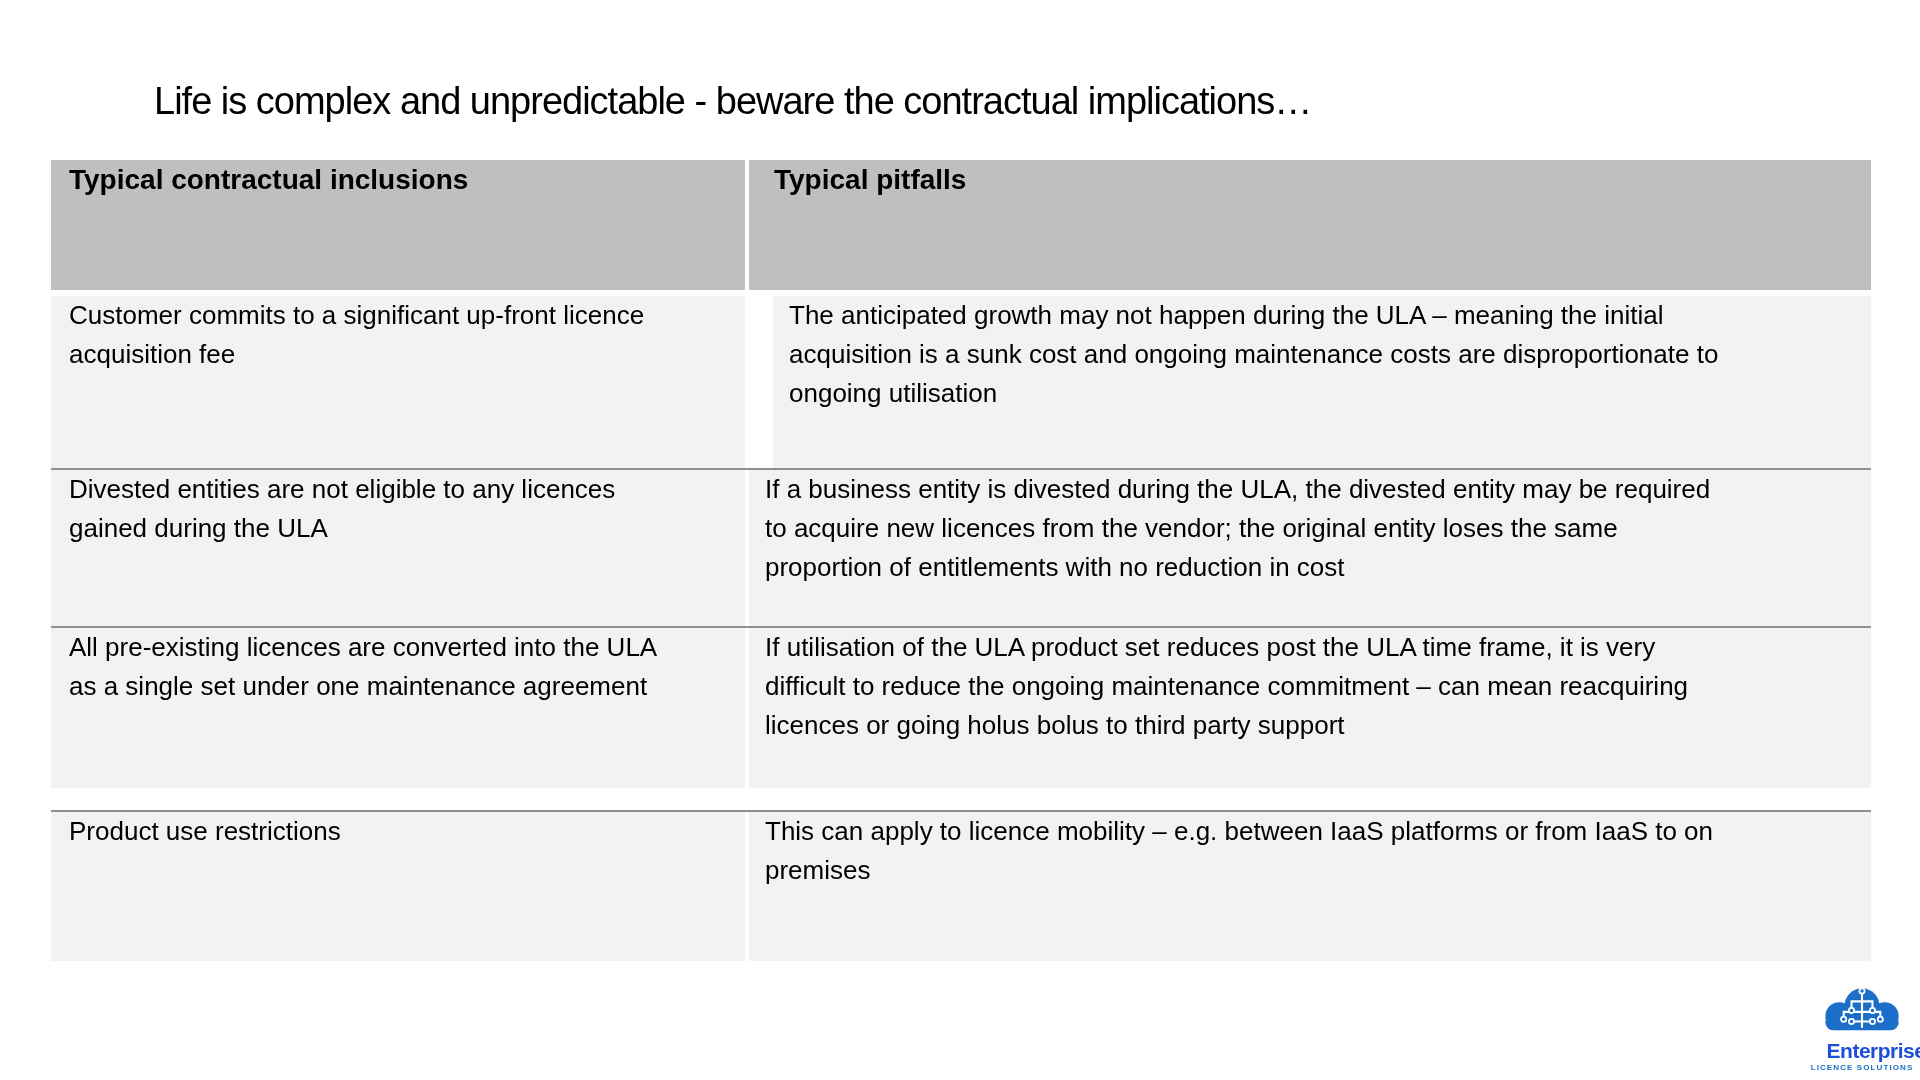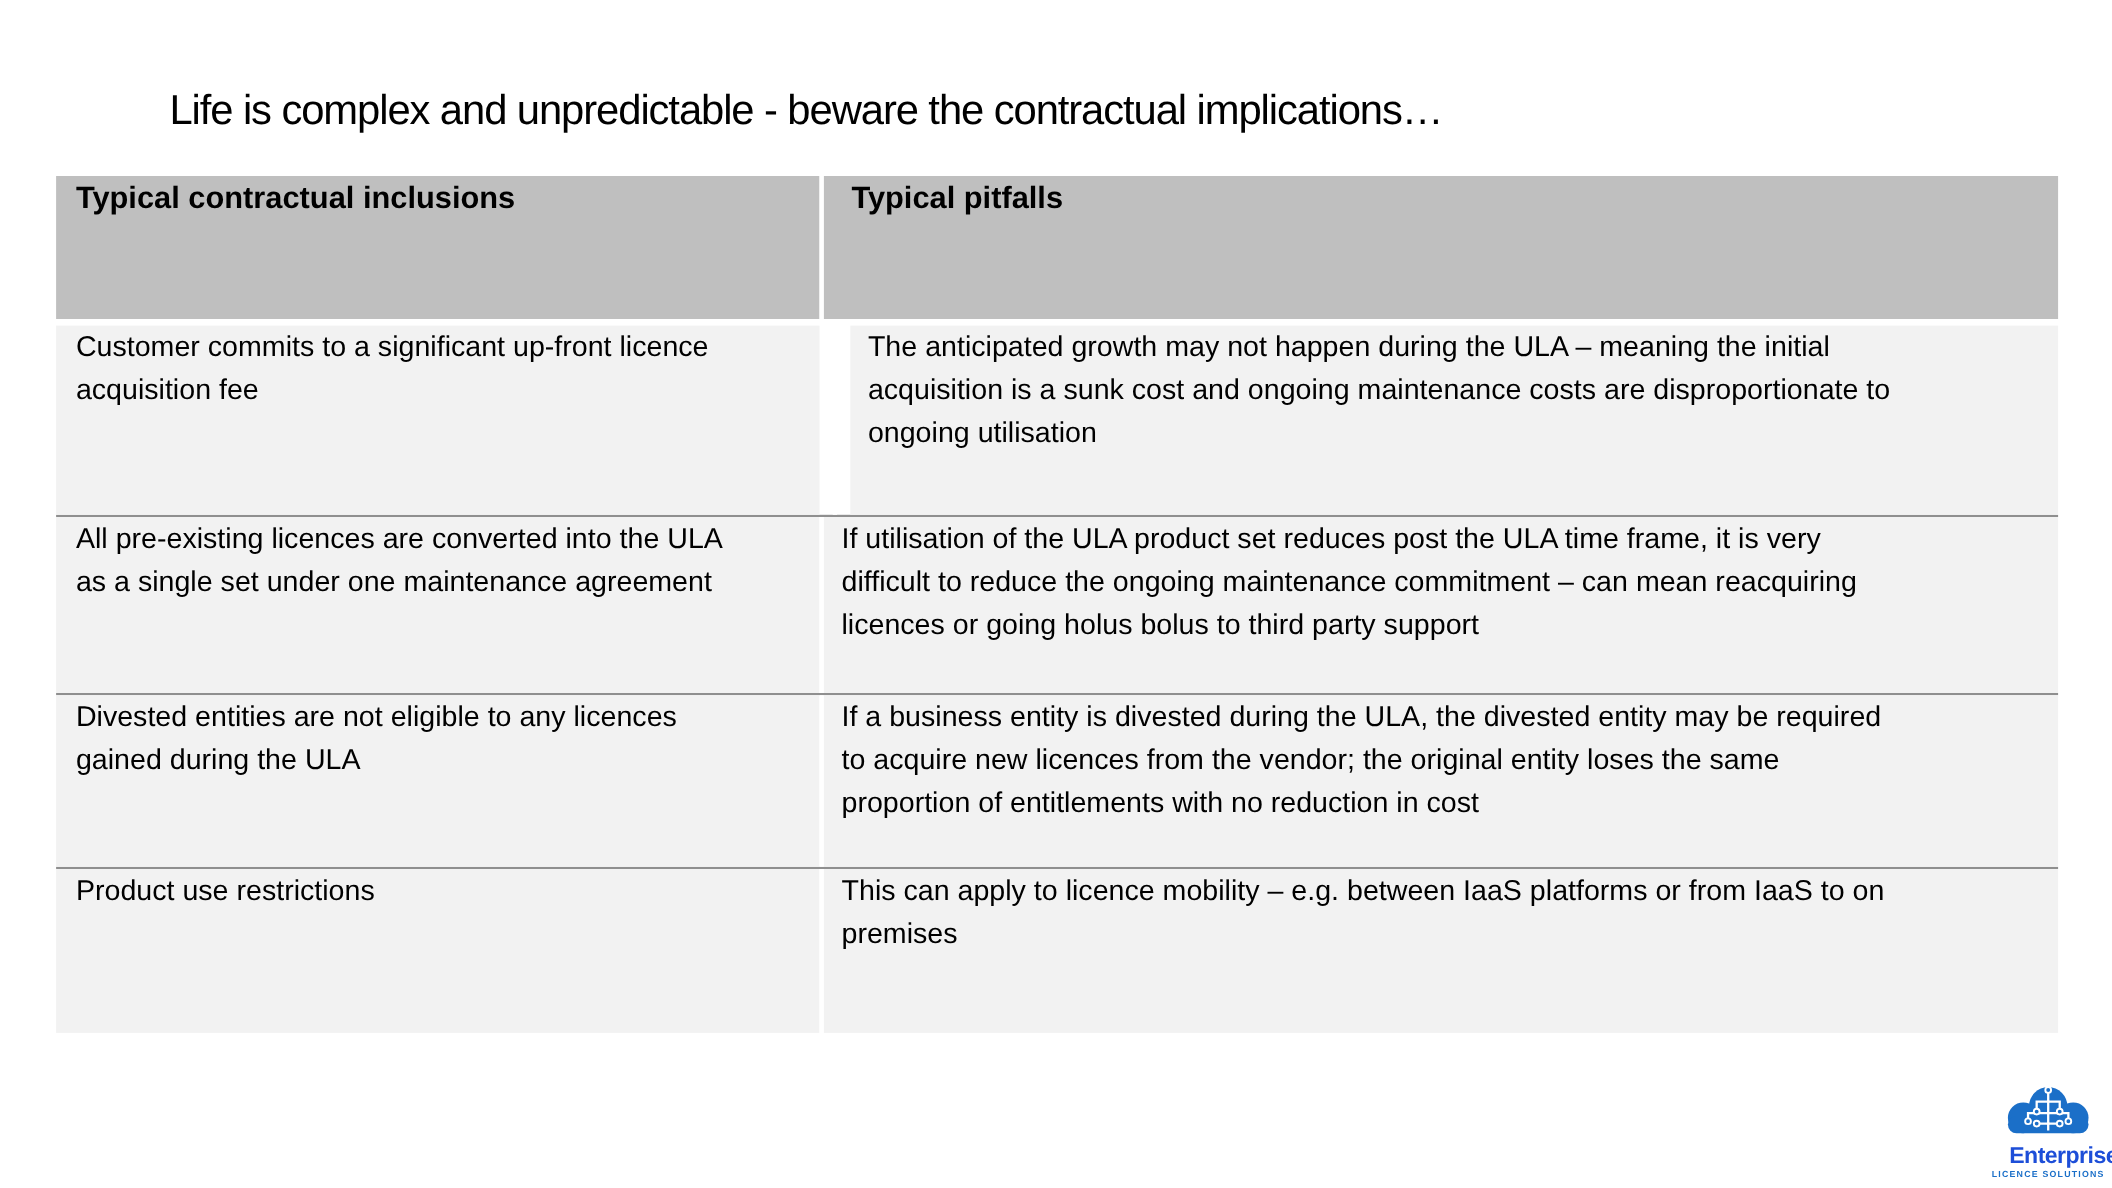--- a/index.html
+++ b/index.html
@@ -49,21 +49,21 @@
   .head-gap{height:6px;background:#ffffff;}
   .t-body .t-row .cell{
     background:#f2f2f2;
     font-size:26px;
   }
   .t-body .t-row{border-top:2px solid #8f8f8f;}
   .t-body .t-row:first-child{border-top:none;gap:12px;}
   .row-1{height:172px;}
   .row-2{height:162px;}
   .row-3{height:158px;}
-  .row-4{height:151px;}
+  .row-4{height:151px;margin-top:22px;}
   .cell-text{
     white-space:pre-line;
     line-height:39px;
   }
   .t-body .col-left{padding:0 14px 0 18px;}
   .t-body .col-right{padding:0 10px 0 16px;}
   .logo{
     position:absolute;
     left:1804px;top:982px;
     width:116px;
@@ -118,43 +118,43 @@
 acquisition fee</span>
         </div>
         <div class="col-gap"></div>
         <div class="cell col-right">
           <span class="cell-text">The anticipated growth may not happen during the ULA – meaning the initial
 acquisition is a sunk cost and ongoing maintenance costs are disproportionate to
 ongoing utilisation</span>
         </div>
       </div>
 
+      <div class="t-row row-3">
+        <div class="cell col-left">
+          <span class="cell-text">Divested entities are not eligible to any licences
+gained during the ULA</span>
+        </div>
+        <div class="col-gap"></div>
+        <div class="cell col-right">
+          <span class="cell-text">If a business entity is divested during the ULA, the divested entity may be required
+to acquire new licences from the vendor; the original entity loses the same
+proportion of entitlements with no reduction in cost</span>
+        </div>
+      </div>
+
       <div class="t-row row-2">
         <div class="cell col-left">
           <span class="cell-text">All pre-existing licences are converted into the ULA
 as a single set under one maintenance agreement</span>
         </div>
         <div class="col-gap"></div>
         <div class="cell col-right">
           <span class="cell-text">If utilisation of the ULA product set reduces post the ULA time frame, it is very
 difficult to reduce the ongoing maintenance commitment – can mean reacquiring
 licences or going holus bolus to third party support</span>
-        </div>
-      </div>
-
-      <div class="t-row row-3">
-        <div class="cell col-left">
-          <span class="cell-text">Divested entities are not eligible to any licences
-gained during the ULA</span>
-        </div>
-        <div class="col-gap"></div>
-        <div class="cell col-right">
-          <span class="cell-text">If a business entity is divested during the ULA, the divested entity may be required
-to acquire new licences from the vendor; the original entity loses the same
-proportion of entitlements with no reduction in cost</span>
         </div>
       </div>
 
       <div class="t-row row-4">
         <div class="cell col-left">
           <span class="cell-text">Product use restrictions</span>
         </div>
         <div class="col-gap"></div>
         <div class="cell col-right">
           <span class="cell-text">This can apply to licence mobility – e.g. between IaaS platforms or from IaaS to on

